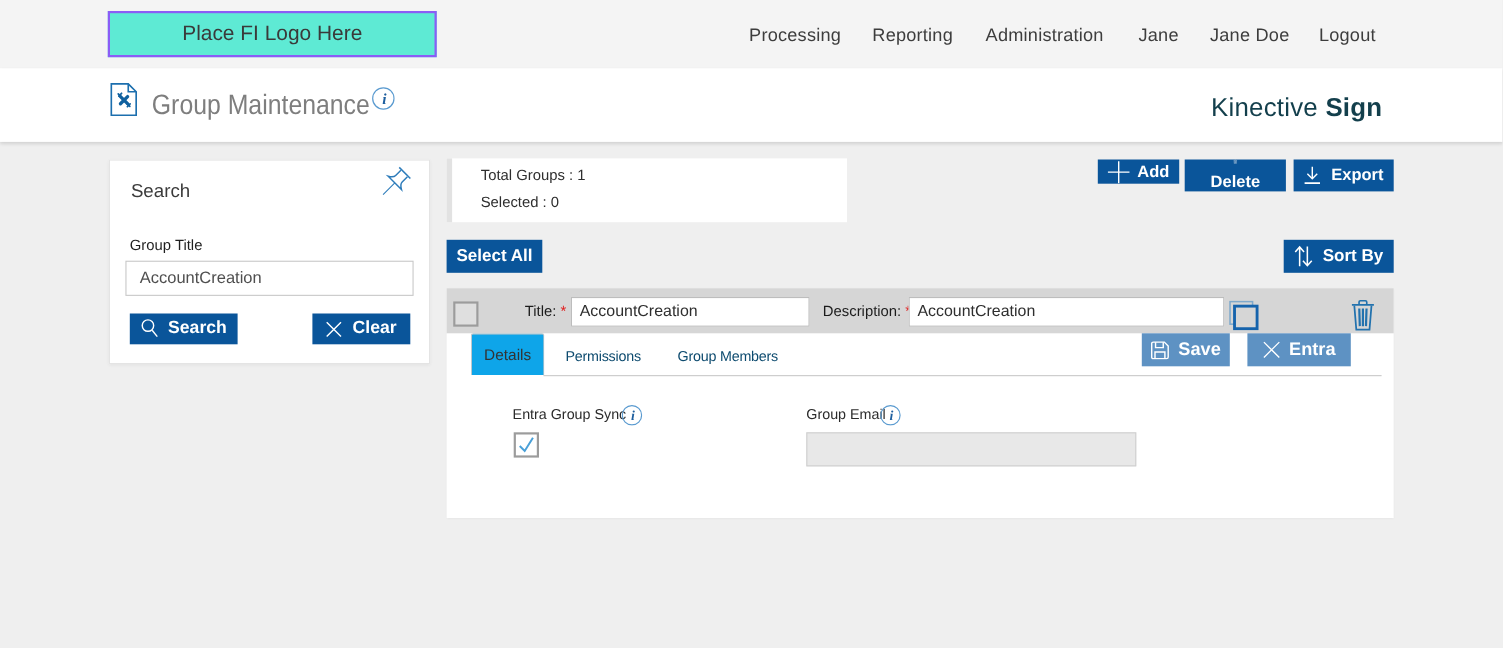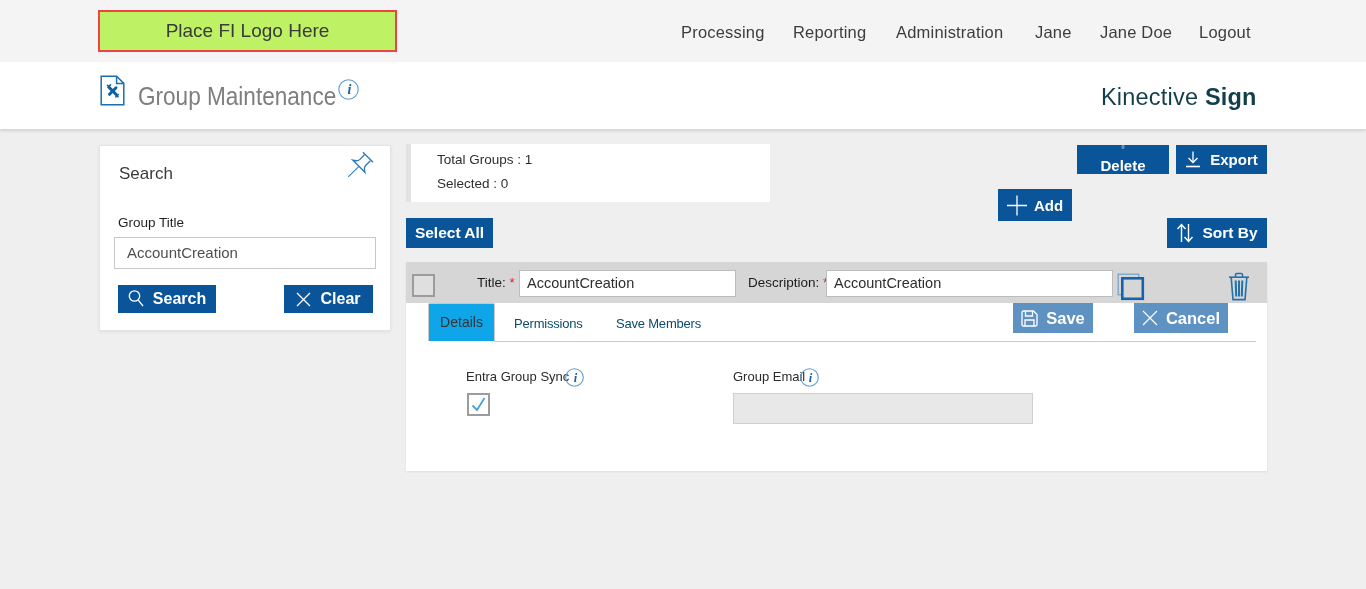--- a/index.html
+++ b/index.html
@@ -1,22 +1,22 @@
 <!DOCTYPE html>
 <html><head>
 <meta charset="utf-8">
 <style>
   html,body{margin:0;padding:0;}
   body{width:1366px;height:589px;position:relative;overflow:hidden;
        font-family:"Liberation Sans", sans-serif;background:#efefef;}
   .abs{position:absolute;}
   
   .topbar{position:absolute;left:0;top:0;width:1366px;height:62px;background:#f4f4f4;}
-  .logobox{position:absolute;left:98px;top:10px;width:295px;height:38px;border:2px solid #ef4444;
-           background:#bef264;text-align:center;line-height:38px;font-size:19px;color:#3a3a3a;}
+  .logobox{position:absolute;left:98px;top:10px;width:295px;height:38px;border:2px solid #8b5cf6;
+           background:#5eead4;text-align:center;line-height:38px;font-size:19px;color:#3a3a3a;}
   .nav{position:absolute;top:23px;font-size:16.5px;letter-spacing:0.2px;color:#3d3d3d;white-space:nowrap;}
   
   .titlebar{position:absolute;left:0;top:62px;width:1366px;height:67px;background:#ffffff;
             box-shadow:0 2px 3px rgba(0,0,0,0.12);}
   .pagetitle{position:absolute;left:138px;top:82px;font-size:25.5px;color:#7e7e7e;transform:scaleX(0.885);transform-origin:0 0;white-space:nowrap;}
   .brand{position:absolute;left:1101px;top:84px;font-size:23.5px;color:#133f4c;letter-spacing:0.2px;}
   .brand b{font-weight:bold;}
   
   .card{position:absolute;left:99px;top:145px;width:290px;height:184px;background:#ffffff;
         border:1px solid #e4e4e4;box-shadow:0 1px 3px rgba(0,0,0,0.07);}
@@ -101,21 +101,21 @@
   <svg width="15" height="15" viewBox="0 0 15 15">
     <path d="M1 1 L14 14 M14 1 L1 14" stroke="#ffffff" stroke-width="1.3"></path>
   </svg>
   <span>Clear</span>
 </div>
 
 <div class="totals"></div>
 <div class="abs" style="left:437px;top:152px;font-size:13.5px;color:#2e2e2e;">Total Groups : 1</div>
 <div class="abs" style="left:437px;top:176px;font-size:13.5px;color:#2e2e2e;">Selected : 0</div>
 
-<div class="btn" style="left:998px;top:145px;width:74px;height:32px;font-size:15px;gap:7px;margin-top:44px;">
+<div class="btn" style="left:998px;top:145px;width:74px;height:22px;font-size:15px;gap:7px;">
   <svg width="20" height="21" viewBox="0 0 20 21">
     <path d="M10 0.5 V20.5 M0 10.5 H20" stroke="#ffffff" stroke-width="1.3"></path>
   </svg>
   <span>Add</span>
 </div>
 <div class="btn" style="left:1077px;top:145px;width:92px;height:29px;font-size:15px;gap:8px;flex-direction:column;">
   <svg width="16" height="20" viewBox="0 0 16 20">
     <path d="M0.8 4 H15.2" stroke="#ffffff" stroke-width="1.4"></path>
     <path d="M5 4 V2.2 Q5 1 6.2 1 H9.8 Q11 1 11 2.2 V4" fill="none" stroke="#ffffff" stroke-width="1.3"></path>
     <path d="M2 4.6 L3.3 19 H12.7 L14 4.6" fill="none" stroke="#ffffff" stroke-width="1.3"></path>
@@ -157,35 +157,35 @@
   <svg class="abs" style="left:822px;top:9px;" width="22" height="30" viewBox="0 0 22 30">
     <path d="M1 6.2 H21" stroke="#2272ae" stroke-width="1.6"></path>
     <path d="M7.5 6 V3.6 Q7.5 2.4 8.7 2.4 H13.3 Q14.5 2.4 14.5 3.6 V6" fill="none" stroke="#2272ae" stroke-width="1.5"></path>
     <path d="M3.2 6.8 L5 28.6 H17 L18.8 6.8" fill="none" stroke="#2272ae" stroke-width="1.6"></path>
     <path d="M7.7 9.5 L8.2 25.5 M11 9.5 V25.5 M14.3 9.5 L13.8 25.5" stroke="#2272ae" stroke-width="2"></path>
   </svg>
 
   <div class="tab-active">Details</div>
   <div class="tabline"></div>
   <div class="tablink" style="left:108px;">Permissions</div>
-  <div class="tablink" style="left:210px;">Save Members</div>
-
-  <div class="btn btnl" style="left:607px;top:41px;width:80px;height:30px;font-size:16.5px;gap:8px;">
+  <div class="tablink" style="left:210px;">Group Members</div>
+
+  <div class="btn btnl" style="left:632px;top:41px;width:80px;height:30px;font-size:16.5px;gap:8px;">
     <svg width="17" height="17" viewBox="0 0 17 17">
       <path d="M1 2.5 Q1 1 2.5 1 H12.5 L16 4.5 V14.5 Q16 16 14.5 16 H2.5 Q1 16 1 14.5 Z" fill="none" stroke="#ffffff" stroke-width="1.3"></path>
       <path d="M4.5 1.2 V6 H11.5 V1.2" fill="none" stroke="#ffffff" stroke-width="1.3"></path>
       <path d="M4 16 V10 H13 V16" fill="none" stroke="#ffffff" stroke-width="1.3"></path>
     </svg>
     <span>Save</span>
   </div>
   <div class="btn btnl" style="left:728px;top:41px;width:94px;height:30px;font-size:16.5px;gap:8px;">
     <svg width="16" height="16" viewBox="0 0 16 16">
       <path d="M1 1 L15 15 M15 1 L1 15" stroke="#ffffff" stroke-width="1.2"></path>
     </svg>
-    <span>Cancel</span>
+    <span>Entra</span>
   </div>
 
   <div class="flabel" style="left:60px;top:107px;">Entra Group Sync</div>
   <svg class="abs" style="left:159px;top:106px;" width="19" height="19" viewBox="0 0 19 19">
     <circle cx="9.5" cy="9.5" r="8.8" fill="none" stroke="#5b9bd0" stroke-width="1.1"></circle>
     <text x="10.4" y="14" text-anchor="middle" font-family="Liberation Serif, serif" font-style="italic" font-weight="bold" font-size="12.5px" fill="#1d5e9e">i</text>
   </svg>
   <div class="cb" style="left:61px;top:131px;">
     <svg width="19" height="19" viewBox="0 0 19 19" style="position:absolute;left:0;top:0;">
       <path d="M3.5 10.5 L8 15 L15.5 3" fill="none" stroke="#4aa0d8" stroke-width="1.8"></path>

